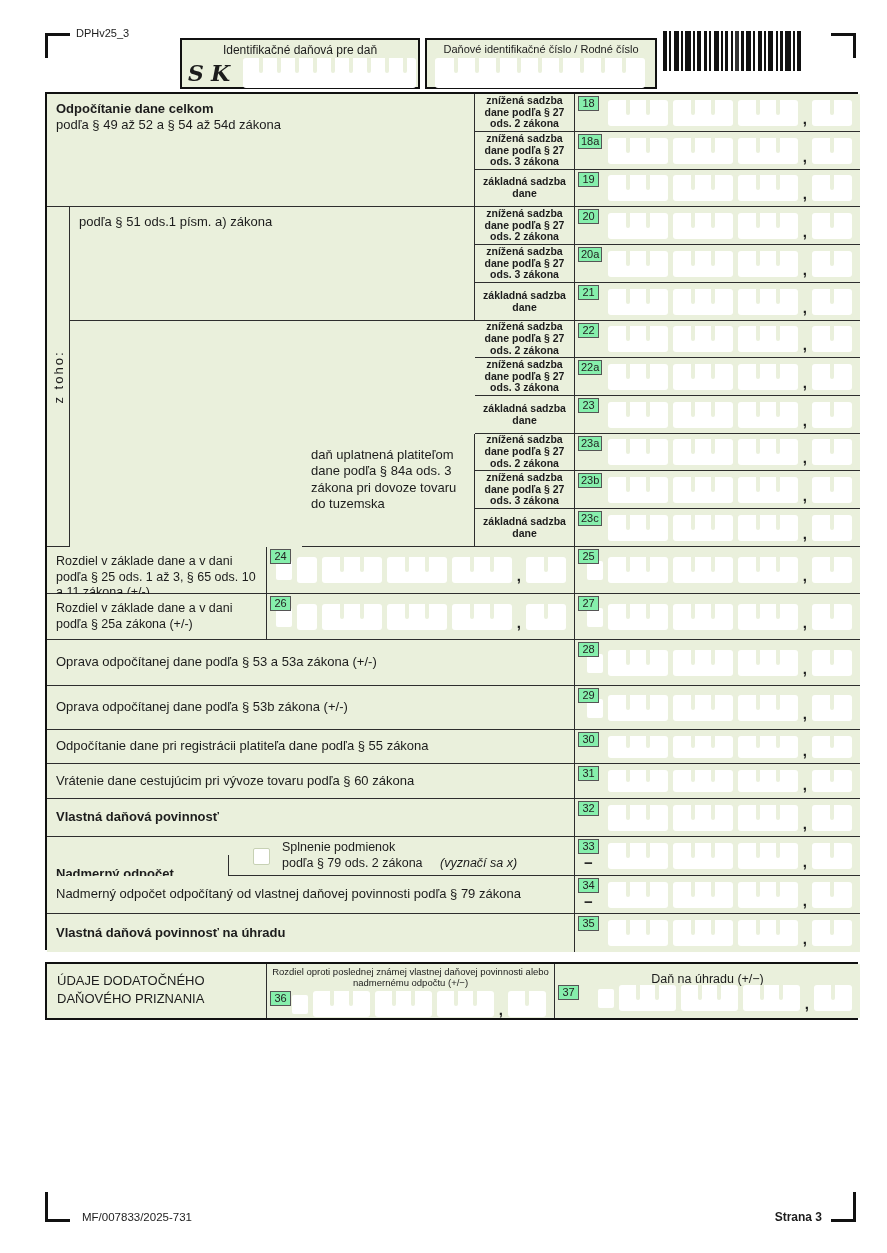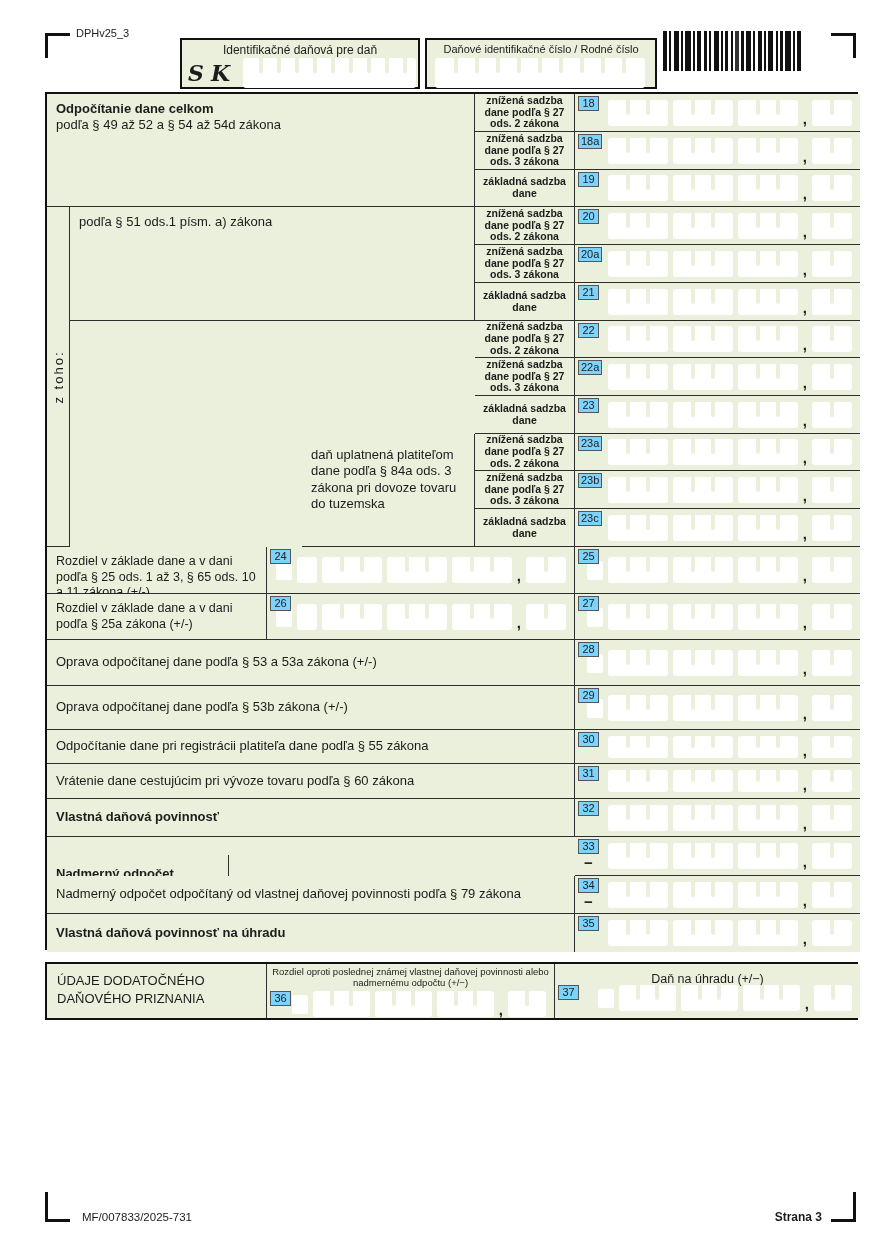--- a/index.html
+++ b/index.html
@@ -24,21 +24,21 @@
   .desc{font-size:13px;padding:7px 9px;line-height:1.25;}
   .rate{display:flex;align-items:center;justify-content:center;text-align:center;
         font-weight:bold;font-size:10.5px;line-height:1.14;padding:1px 3px;}
   .vcell{overflow:visible;}
   .vtext{position:absolute;left:50%;top:50%;transform:translate(-50%,-50%) rotate(-90deg);
          white-space:nowrap;font-size:13px;letter-spacing:2px;}
 
   
   .fld{border-right:none;}
   .fnum{position:absolute;top:2px;left:3px;display:flex;flex-direction:column;align-items:center;z-index:2;}
-  .num-box{display:inline-block;border:1px solid #555;background:#7dd3fc;color:#222;
+  .num-box{display:inline-block;border:1px solid #555;background:#86efac;color:#222;
            font-size:11px;line-height:13px;padding:0 2px;min-width:15px;text-align:center;}
   .fminus{font-size:15px;font-weight:bold;line-height:14px;margin-top:2px;}
   .amt{position:absolute;right:8px;top:50%;transform:translateY(-50%);
        display:flex;align-items:flex-end;gap:5px;}
   .dblock{position:relative;height:26px;background:#fff;border-radius:3px;}
   .sm .dblock{height:22px;}
   .sm .tick{height:12px;}
   .sign-box{width:16px;height:19px;background:#fff;border-radius:2px;align-self:flex-end;margin-bottom:3px;}
   .comma{font-size:15px;font-weight:bold;line-height:13px;align-self:flex-end;margin:0 0 1px 0;}
 
@@ -644,20 +644,30 @@
             <i class="tick" style="left:38px"></i>
           </span>
           <span class="comma">,</span>
           <span class="dblock" style="width:40px">
             <i class="tick" style="left:18px"></i>
           </span>
         </div>
       </div>
 
     <div class="c desc b" style="left:0;top:761px;width:182px;height:39px;display:flex;align-items:center">Nadmerný odpočet</div>
+    <div class="c" style="left:182px;top:743px;width:346px;height:39px;display:flex;align-items:center;gap:12px;padding-left:24px">
+      <span class="chk"></span>
+      <div style="font-size:12.5px;line-height:1.25">
+        <div>Splnenie podmienok</div>
+        <div>
+          <span>podľa § 79 ods. 2 zákona</span>
+          <span class="it" style="margin-left:14px">(vyznačí sa x)</span>
+        </div>
+      </div>
+    </div>
     <div class="c fld" style="left:528px;top:743px;width:285px;height:39px">
         <div class="fnum">
           <span class="num-box">33</span>
           <span class="fminus">−</span>
         </div>
         <div class="amt">
           <span class="dblock" style="width:60px">
             <i class="tick" style="left:18px"></i>
             <i class="tick" style="left:38px"></i>
           </span>

